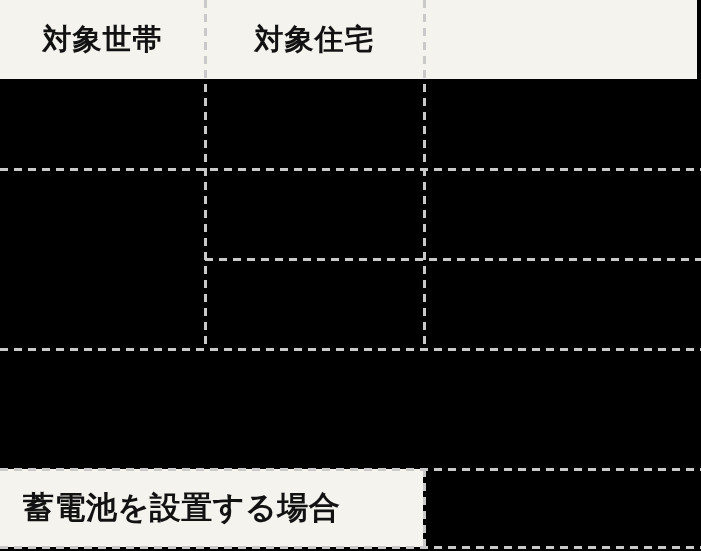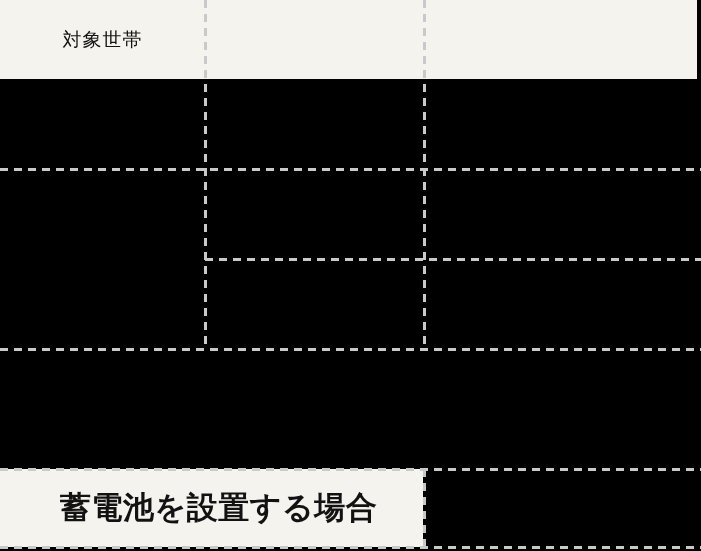--- a/index.html
+++ b/index.html
@@ -17,21 +17,21 @@
     font-family:"Liberation Sans","DejaVu Sans",sans-serif;
   }
   
   .header-row{
     position:absolute;left:0;top:0;width:697px;height:79px;
     background:var(--cell-light);
     display:flex;
   }
   .header-cell{
     display:flex;align-items:center;justify-content:center;
-    font-weight:400;font-size:19px;color:var(--text);
+    font-weight:700;font-size:29px;color:var(--text);
     letter-spacing:1px;
   }
   .hc1{width:205px;}
   .hc2{width:219px;}
   .hc3{width:273px;}
   
   .cell-black{position:absolute;background:var(--canvas);}
   
   .h-dash{
     position:absolute;height:3px;
@@ -39,32 +39,33 @@
   }
   .v-dash{
     position:absolute;width:3px;
     background:repeating-linear-gradient(180deg,var(--dash) 0 8px,transparent 8px 14px);
   }
   
   .footer-cell{
     position:absolute;left:0;top:469px;width:423px;height:78px;
     background:var(--cell-light);
     display:flex;align-items:center;
-    padding-left:60px;box-sizing:border-box;
+    padding-left:23px;box-sizing:border-box;
     font-weight:700;font-size:31px;color:var(--text);
     letter-spacing:0.5px;
   }
 </style>
 </head>
 <body>
 
 <div class="stage">
 
   <div class="header-row">
     <div class="header-cell hc1">対象世帯</div>
+    <div class="header-cell hc2">対象住宅</div>
   </div>
 
   <div class="cell-black" style="left:0;top:79px;width:204px;height:89px"></div>
   <div class="cell-black" style="left:207px;top:79px;width:216px;height:89px"></div>
   <div class="cell-black" style="left:426px;top:79px;width:275px;height:89px"></div>
 
   <div class="cell-black" style="left:0;top:171px;width:204px;height:177px"></div>
   <div class="cell-black" style="left:207px;top:171px;width:216px;height:87px"></div>
   <div class="cell-black" style="left:426px;top:171px;width:275px;height:87px"></div>
 

